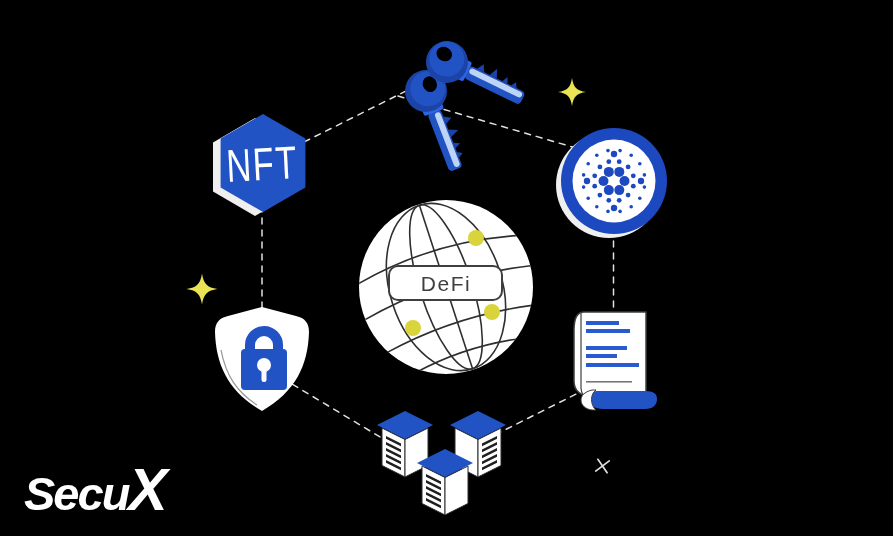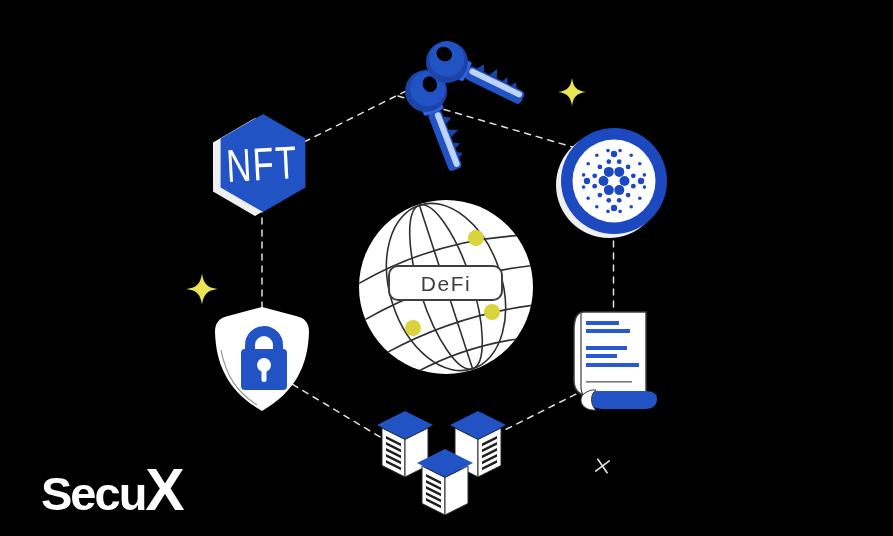--- a/index.html
+++ b/index.html
@@ -34,25 +34,26 @@
   
   .nft-text{
     font-family:"Liberation Sans", sans-serif;
     font-weight:400;font-size:42px;fill:var(--white);letter-spacing:2px;
   }
   .defi-text{
     font-family:"Liberation Sans", sans-serif;
     font-size:21px;fill:var(--ink-gray);letter-spacing:1.5px;
   }
   .brand{
-    position:absolute;left:41px;top:458px;
+    position:absolute;left:24px;top:458px;
     color:var(--white);
     font-weight:700;letter-spacing:-2px;
     font-size:47px;line-height:1.1;
     font-family:"Liberation Sans", sans-serif;
+    font-style:italic;
   }
   .brand .brand-x{font-size:59px;letter-spacing:0;}
 </style>
 </head>
 <body>
 
 <div class="stage">
   <svg width="893" height="536" viewBox="0 0 893 536">
     <defs>
       <clipPath id="globeClip">

